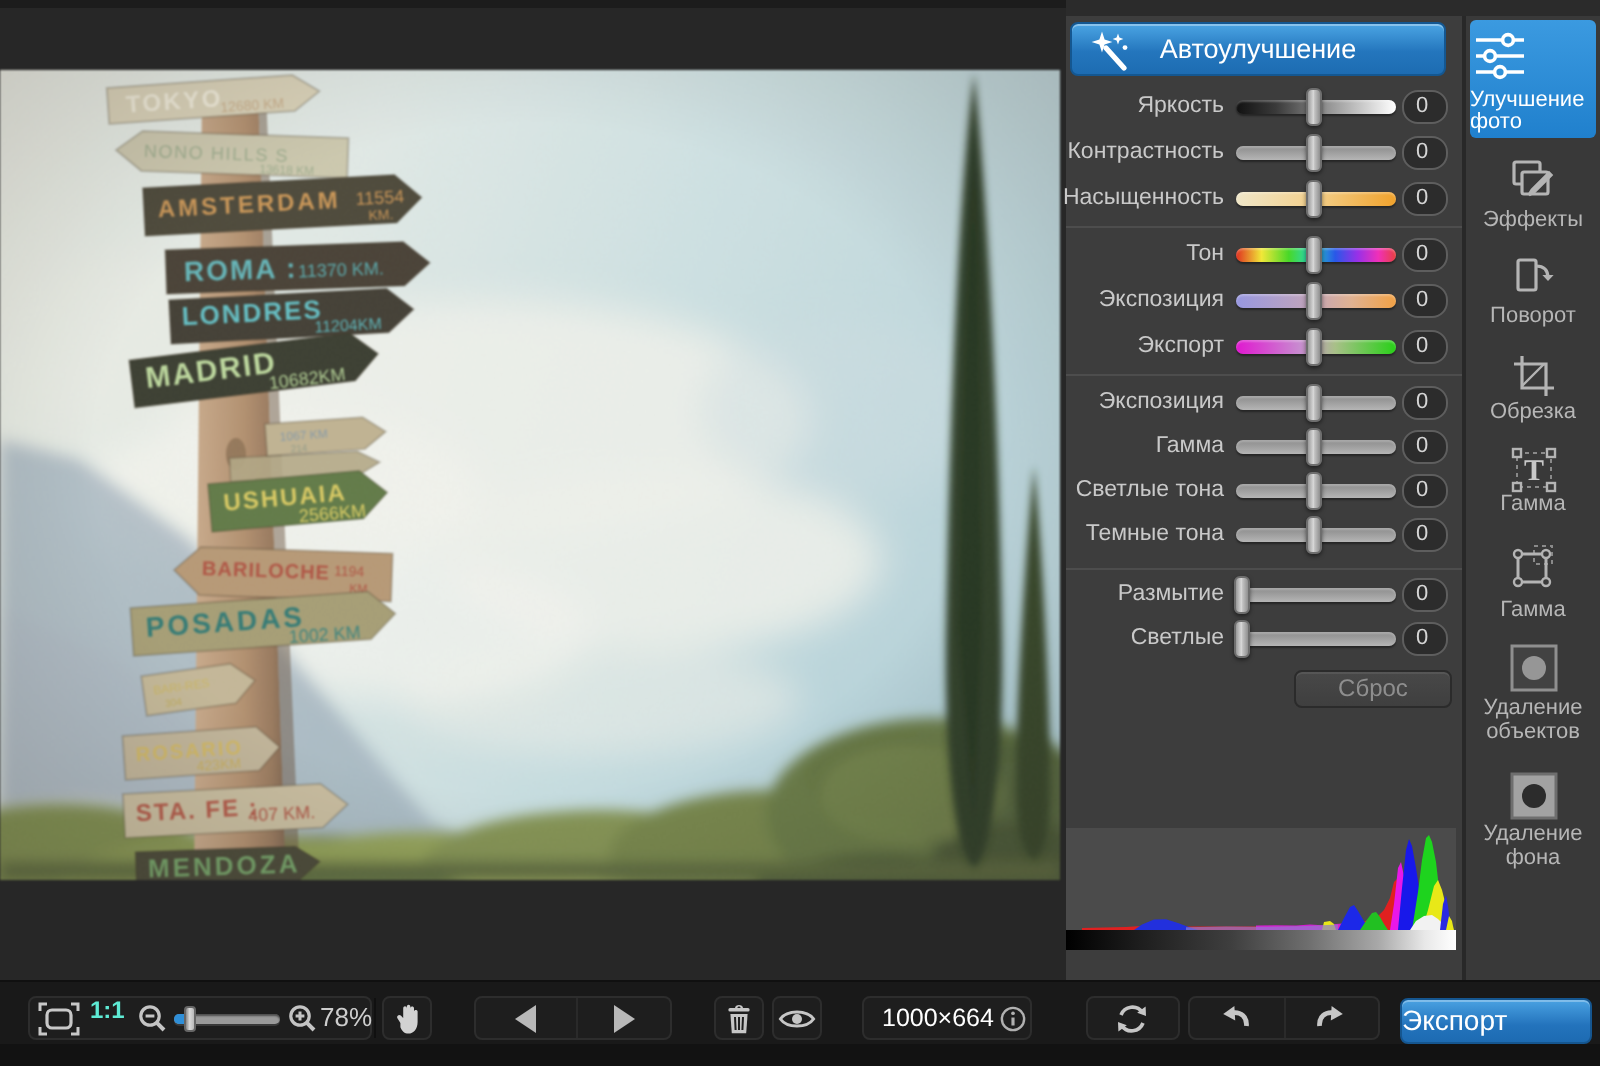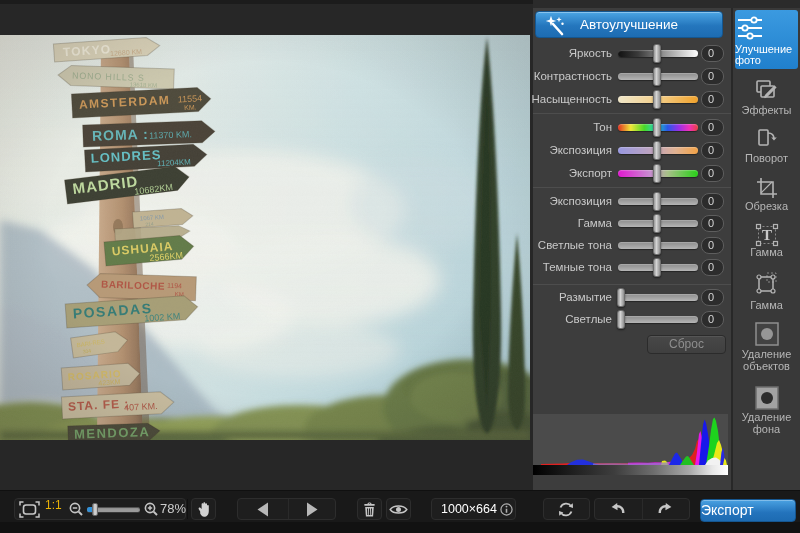--- a/index.html
+++ b/index.html
@@ -363,21 +363,21 @@
 <div class="sbitem" style="top:412px">Удаление<br>фона</div>
 </div>
 <div id="bottombar">
 <div class="bbtn" style="left:14px;width:172px"></div>
 <svg style="position:absolute;left:19px;top:10px" width="21" height="17" viewBox="0 0 21 17">
 <g stroke="#c8c8c8" fill="none">
 <rect x="4.5" y="4" width="12" height="9" rx="2.5" stroke-width="1.6"></rect>
 <path d="M1,4.5 V1 H4.5 M16.5,1 H20 V4.5 M20,12.5 V16 H16.5 M4.5,16 H1 V12.5" stroke-width="1.5"></path>
 </g>
     </svg>
-<div class="bartxt" style="left:45px;top:7px;font-weight:normal;font-size:12px;color:#eab308">1:1</div>
+<div class="bartxt" style="left:45px;top:7px;font-weight:bold;font-size:12px;color:#5eead4">1:1</div>
 <svg style="position:absolute;left:69px;top:11px" width="15" height="15" viewBox="0 0 15 15">
 <circle cx="6" cy="6" r="4.6" stroke="#c4c4c4" stroke-width="1.6" fill="none"></circle>
 <path d="M9.6,9.6 L13,13" stroke="#c4c4c4" stroke-width="2"></path>
 <path d="M3.8,6 H8.2" stroke="#c4c4c4" stroke-width="1.5"></path>
     </svg>
 <div style="position:absolute;left:87px;top:16px;width:53px;height:5px;border-radius:3px;background:#9a9a9a;box-shadow:0 1px 0 rgba(255,255,255,.12), inset 0 1px 1px rgba(0,0,0,.5)">
 <div style="position:absolute;left:0;top:0;width:8px;height:5px;border-radius:3px 0 0 3px;background:#2f8fd8"></div>
 <div style="position:absolute;left:5px;top:-4px;width:6px;height:13px;border-radius:2px;background:linear-gradient(90deg,#888,#d8d8d8 45%,#b8b8b8);border:1px solid #666"></div>
 </div>
 <svg style="position:absolute;left:144px;top:11px" width="15" height="15" viewBox="0 0 15 15">

